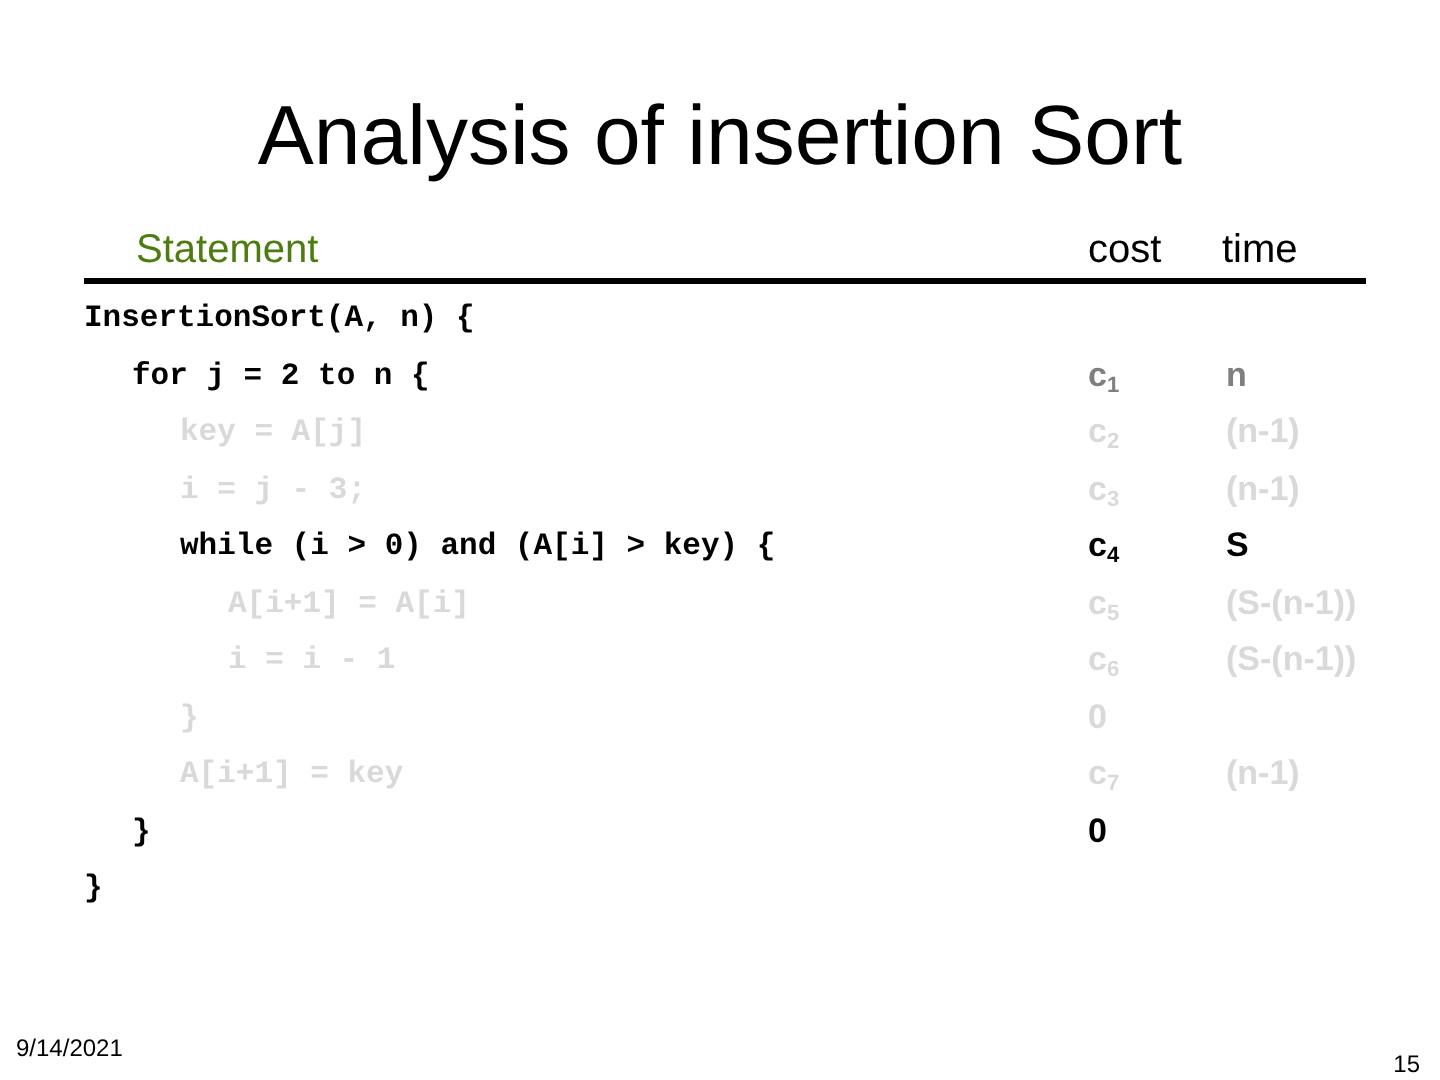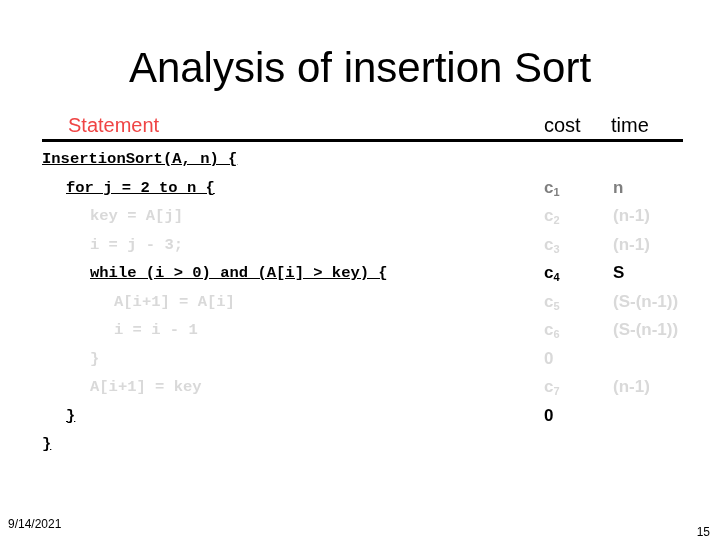--- a/index.html
+++ b/index.html
@@ -38,21 +38,21 @@
     width: 641px;
     height: 26px;
     border-bottom: 3px solid #000000;
   }
   #header-statement {
     position: absolute;
     left: 26px;
     top: 0px;
     font-size: 20px;
     line-height: 24px;
-    color: #ef4444;
+    color: #4d7c0f;
     white-space: nowrap;
   }
   #header-cost {
     position: absolute;
     left: 502px;
     top: 0px;
     font-size: 20px;
     line-height: 24px;
     color: #000000;
     white-space: nowrap;
@@ -110,21 +110,21 @@
     vertical-align: baseline;
     position: relative;
     top: 3px;
   }
 
   
   .tone-black  { color: #000000; font-weight: bold; }
   .tone-mid    { color: #7f7f7f; font-weight: bold; }
   .tone-faint  { color: #d9d9d9; font-weight: bold; }
 
-  .stmt.tone-black  { color: #000000; font-weight: bold; text-decoration: underline; }
+  .stmt.tone-black  { color: #000000; font-weight: bold; }
   .stmt.tone-faint  { color: #d9d9d9; font-weight: bold; }
 
   
   #footer-date {
     position: absolute;
     left: 8px;
     bottom: 8px;
     font-size: 12px;
     line-height: 16px;
     color: #000000;

